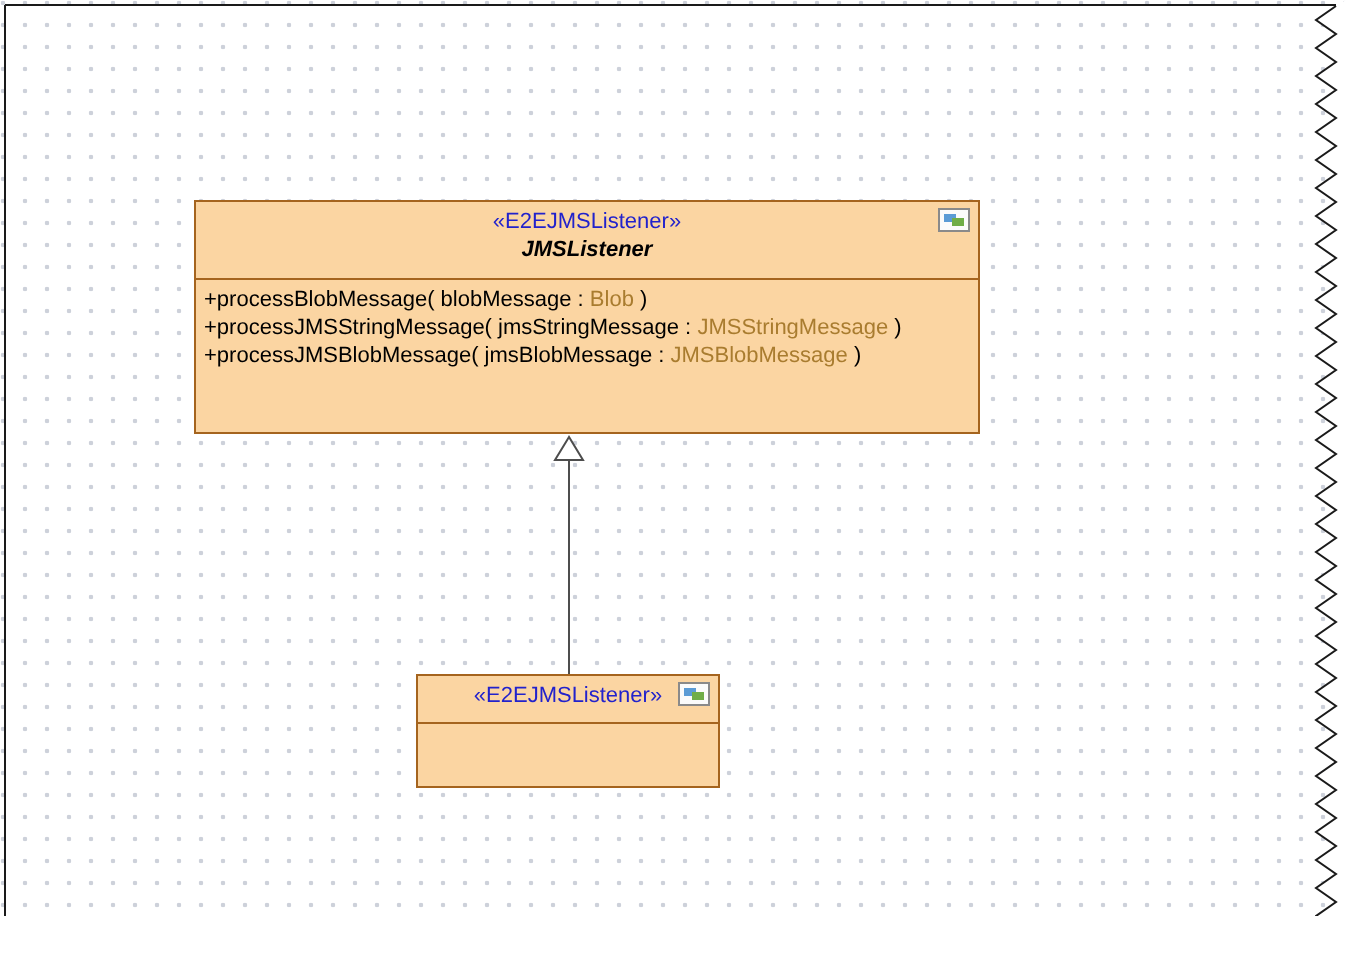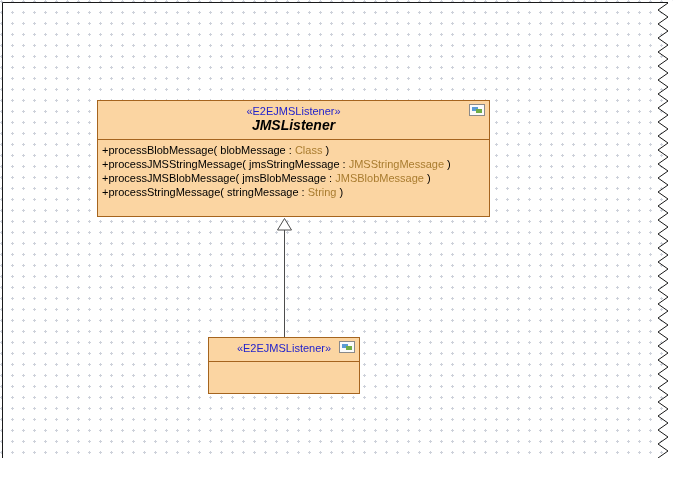--- a/index.html
+++ b/index.html
@@ -51,21 +51,21 @@
   
   .uml-class{
     position:absolute;z-index:2;
     background:var(--class-fill,#FBD5A2);
     border:1px solid var(--class-border,#A5641E);
     box-sizing:border-box;
     display:flex;flex-direction:column;
   }
   .cls-head{position:relative;text-align:center;padding:3px 18px 6px 18px;flex:0 0 auto;}
   .stereo{font-size:11px;line-height:14px;color:var(--stereotype-text,#2222CC);}
-  .cname{font-size:14px;line-height:15px;font-weight:bold;color:#000;}
+  .cname{font-size:11px;line-height:15px;font-weight:bold;color:#000;}
   .abstract .cname{font-style:italic;}
   .cls-ops{
     border-top:1px solid var(--class-border,#A5641E);
     padding:3px 4px;flex:1 1 auto;
     font-size:11px;line-height:14px;color:#000;text-align:left;
     white-space:nowrap;
   }
   .cls-empty{border-top:1px solid var(--class-border,#A5641E);flex:1 1 auto;}
   .op .t{color:var(--type-text,#A97C2F);}
 
@@ -112,24 +112,23 @@
   <div class="uml-class abstract" style="left:97px;top:100px;width:393px;height:117px;">
     <div class="cls-head">
       <div class="stereo">«E2EJMSListener»</div>
       <div class="cname">JMSListener</div>
       <span class="element-icon">
         <i class="e1"></i>
         <i class="e2"></i>
       </span>
     </div>
     <div class="cls-ops">
-      <div class="op"><span>+processBlobMessage( blobMessage : </span><span class="t">Class</span><span> )</span></div>
+      <div class="op"><span>+processBlobMessage( blobMessage : </span><span class="t">Blob</span><span> )</span></div>
       <div class="op"><span>+processJMSStringMessage( jmsStringMessage : </span><span class="t">JMSStringMessage</span><span> )</span></div>
       <div class="op"><span>+processJMSBlobMessage( jmsBlobMessage : </span><span class="t">JMSBlobMessage</span><span> )</span></div>
-      <div class="op"><span>+processStringMessage( stringMessage : </span><span class="t">String</span><span> )</span></div>
     </div>
   </div>
 
   <div class="uml-class" style="left:208px;top:337px;width:152px;height:57px;">
     <div class="cls-head">
       <div class="stereo">«E2EJMSListener»</div>
       <span class="element-icon">
         <i class="e1"></i>
         <i class="e2"></i>
       </span>

